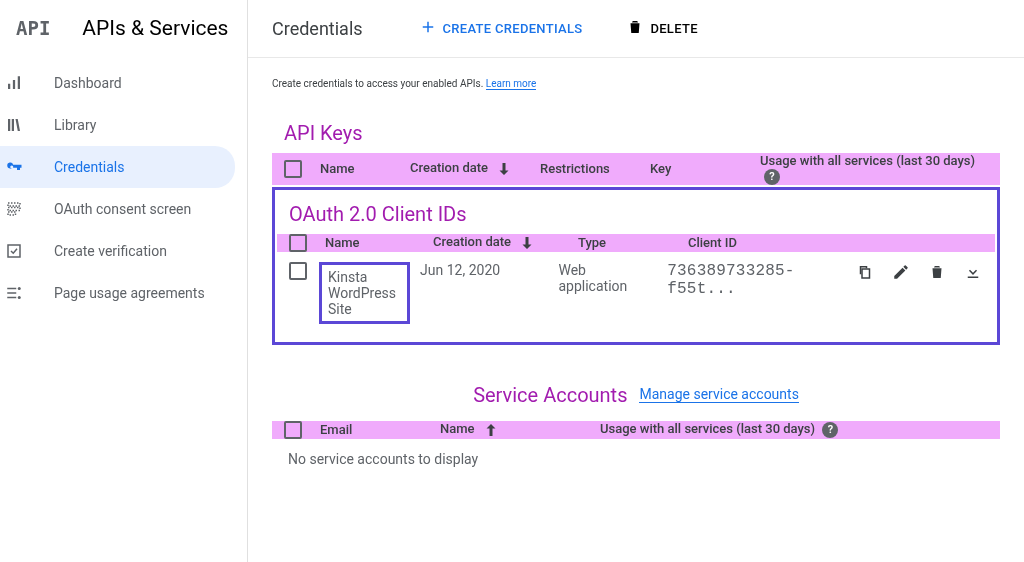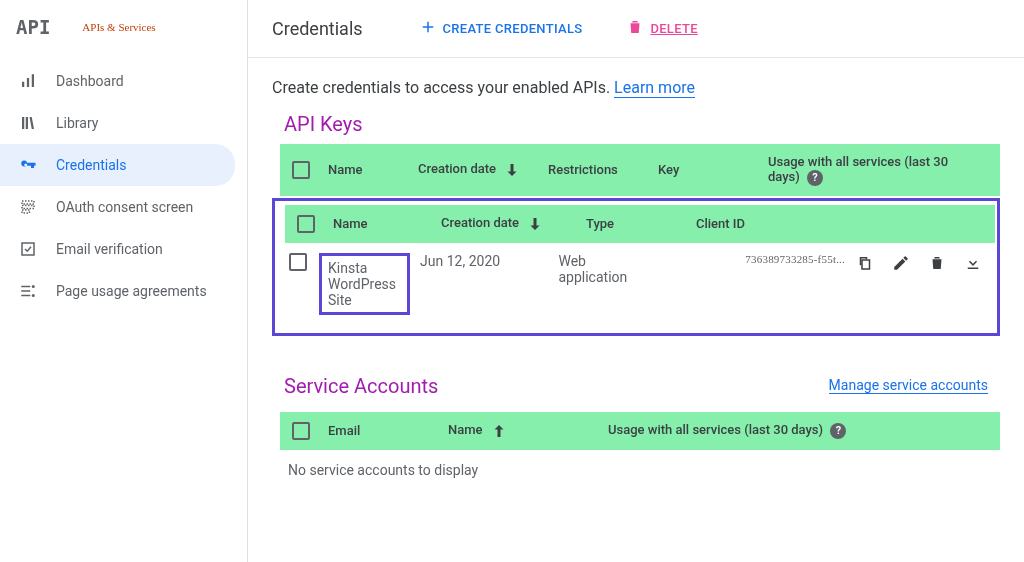--- a/index.html
+++ b/index.html
@@ -1,49 +1,49 @@
 <!DOCTYPE html>
 <html><head>
 <meta charset="utf-8">
 <style>
 * { margin:0; padding:0; box-sizing:border-box; font-family: Roboto, "Helvetica Neue", Arial, sans-serif; }
 body { background:#fff; color:#3c4043; font-size:14px; width:1024px; height:562px; overflow:hidden; }
 .layout { display:flex; height:100%; }
 .sidebar { width:248px; border-right:1px solid #e0e0e0; padding-top:8px; flex-shrink:0; }
 .brand { display:flex; align-items:center; padding:8px 16px 14px; gap:32px; }
 .brand-logo { font-family: monospace; font-weight:700; font-size:19px; letter-spacing:0px; color:#5f6368;}
-.brand-title { font-size:11px; color:#c2410c;font-family:Liberation Serif, serif; }
+.brand-title { font-size:21px; color:#000000; }
 .nav { padding-top:8px; }
-.nav-item { display:flex; align-items:center; gap:18px; padding:11px 18px; color:#5f6368; cursor:pointer; border-radius:0 20px 20px 0; margin-right:12px;}
+.nav-item { display:flex; align-items:center; gap:30px; padding:11px 4px; color:#5f6368; cursor:pointer; border-radius:0 20px 20px 0; margin-right:12px;}
 .nav-item.active { background:#e8f0fe; color:#1a73e8; }
 .nav-item .icon { width:20px; height:20px; display:flex; align-items:center; justify-content:center; color:#5f6368; }
 .nav-item.active .icon { color:#1a73e8; }
 .main { flex:1; overflow:auto; }
 .header { display:flex; align-items:center; padding:12px 24px 12px; gap:28px; border-bottom:1px solid #e8e8e8;}
 .page-title { font-size:18px; color:#3c4043; font-weight:400; margin-right:20px;}
 .btn { display:flex; align-items:center; gap:6px; font-size:13px; font-weight:500; color:#1a73e8; text-transform:uppercase; letter-spacing:.3px; cursor:pointer; padding:6px 8px;}
-.btn.grey { color:#ec4899;text-decoration:underline; }
+.btn.grey { color:#000000; }
 .content { padding:20px 24px; }
-.intro { font-size:16px; color:#3c4043; margin-bottom:7px; }
+.intro { font-size:10px; color:#3c4043; margin-bottom:24px; }
 .link { color:#1a73e8; border-bottom:1px solid #1a73e8; cursor:pointer; }
 .section-title { font-size:20px; font-weight:400; color:#a21caf; padding:8px 12px; }
 .highlight-box { border:3px solid #5b47d6; padding:4px 2px 8px; margin:2px 0 22px; }
 .table { width:100%; }
-.thead { background:#86efac; display:flex; align-items:center; padding:10px 12px; font-size:13px; font-weight:500; color:#3c4043;margin-left:8px; }
+.thead { background:#f0abfc; display:flex; align-items:center; padding:0 12px; font-size:13px; font-weight:500; color:#3c4043; }
 .empty { padding:12px 16px; font-size:14px; color:#5f6368; }
 .cell { padding-right:10px; }
 .checkbox { width:18px; height:18px; border:2px solid #5f6368; border-radius:2px; cursor:pointer; margin-right:18px; flex-shrink:0;}
 .sort-arrow { display:inline-flex; vertical-align:middle; margin-left:4px;}
 .help-icon { display:inline-flex; width:16px; height:16px; background:#5f6368; color:#fff; border-radius:50%; align-items:center; justify-content:center; font-size:11px; font-weight:600; margin-left:4px; vertical-align:middle;}
 .row { display:flex; align-items:flex-start; padding:10px 12px; font-size:14px; color:#5f6368; }
 .name-box { border:3px solid #5b47d6; padding:4px 6px; margin-left:-6px; margin-right:10px; }
 .row-actions { margin-left:auto; display:flex; gap:16px; align-items:center; }
 .icon-btn { cursor:pointer; color:#3c4043; width:20px; height:20px; display:flex; align-items:center; justify-content:center;}
-.svc-head { display:flex; align-items:center; justify-content:space-between; padding:8px 12px 6px; }
-.mono { font-family: Liberation Serif, serif; font-size:11px; letter-spacing:.2px;text-align:right;}
+.svc-head { display:flex; align-items:center; justify-content:center; padding:8px 12px 6px; }
+.mono { font-family: Liberation Mono, monospace; font-size:16px; letter-spacing:.2px;}
 svg { width:18px; height:18px; fill:currentColor; }
 </style>
 </head>
 <body>
 
 <div class="layout">
   <aside class="sidebar">
     <div class="brand">
       <span class="brand-logo">API</span>
       <span class="brand-title">APIs &amp; Services</span>
@@ -81,21 +81,21 @@
           </span>
         <span>OAuth consent screen</span>
       </div>
       <div class="nav-item">
         <span class="icon">
             <svg viewBox="0 0 24 24">
               <path d="M4 4h16v16H4z" fill="none" stroke="currentColor" stroke-width="2"></path>
               <path d="M8 12l3 3 5-6" fill="none" stroke="currentColor" stroke-width="2"></path>
             </svg>
           </span>
-        <span>Email verification</span>
+        <span>Create verification</span>
       </div>
       <div class="nav-item">
         <span class="icon">
             <svg viewBox="0 0 24 24">
               <path d="M3 6h12M3 12h12M3 18h12" stroke="currentColor" stroke-width="2" fill="none"></path>
               <circle cx="19" cy="6" r="2"></circle>
               <circle cx="19" cy="18" r="2"></circle>
             </svg>
           </span>
         <span>Page usage agreements</span>
@@ -136,20 +136,21 @@
                   <path d="M12 20l-6-6h4V4h4v10h4z"></path>
                 </svg>
               </span></div>
           <div class="cell" style="width:110px">Restrictions</div>
           <div class="cell" style="width:110px">Key</div>
           <div class="cell" style="flex:1"><span>Usage with all services (last 30 days)</span> <span class="help-icon">?</span></div>
         </div>
       </div>
 
       <div class="highlight-box">
+        <div class="section-title">OAuth 2.0 Client IDs</div>
         <div class="table">
           <div class="thead">
             <div class="checkbox"></div>
             <div class="cell" style="width:108px">Name</div>
             <div class="cell" style="width:145px"><span>Creation date</span> <span class="sort-arrow">
                   <svg viewBox="0 0 24 24" width="16" height="16">
                     <path d="M12 20l-6-6h4V4h4v10h4z"></path>
                   </svg>
                 </span></div>
             <div class="cell" style="width:110px">Type</div>

